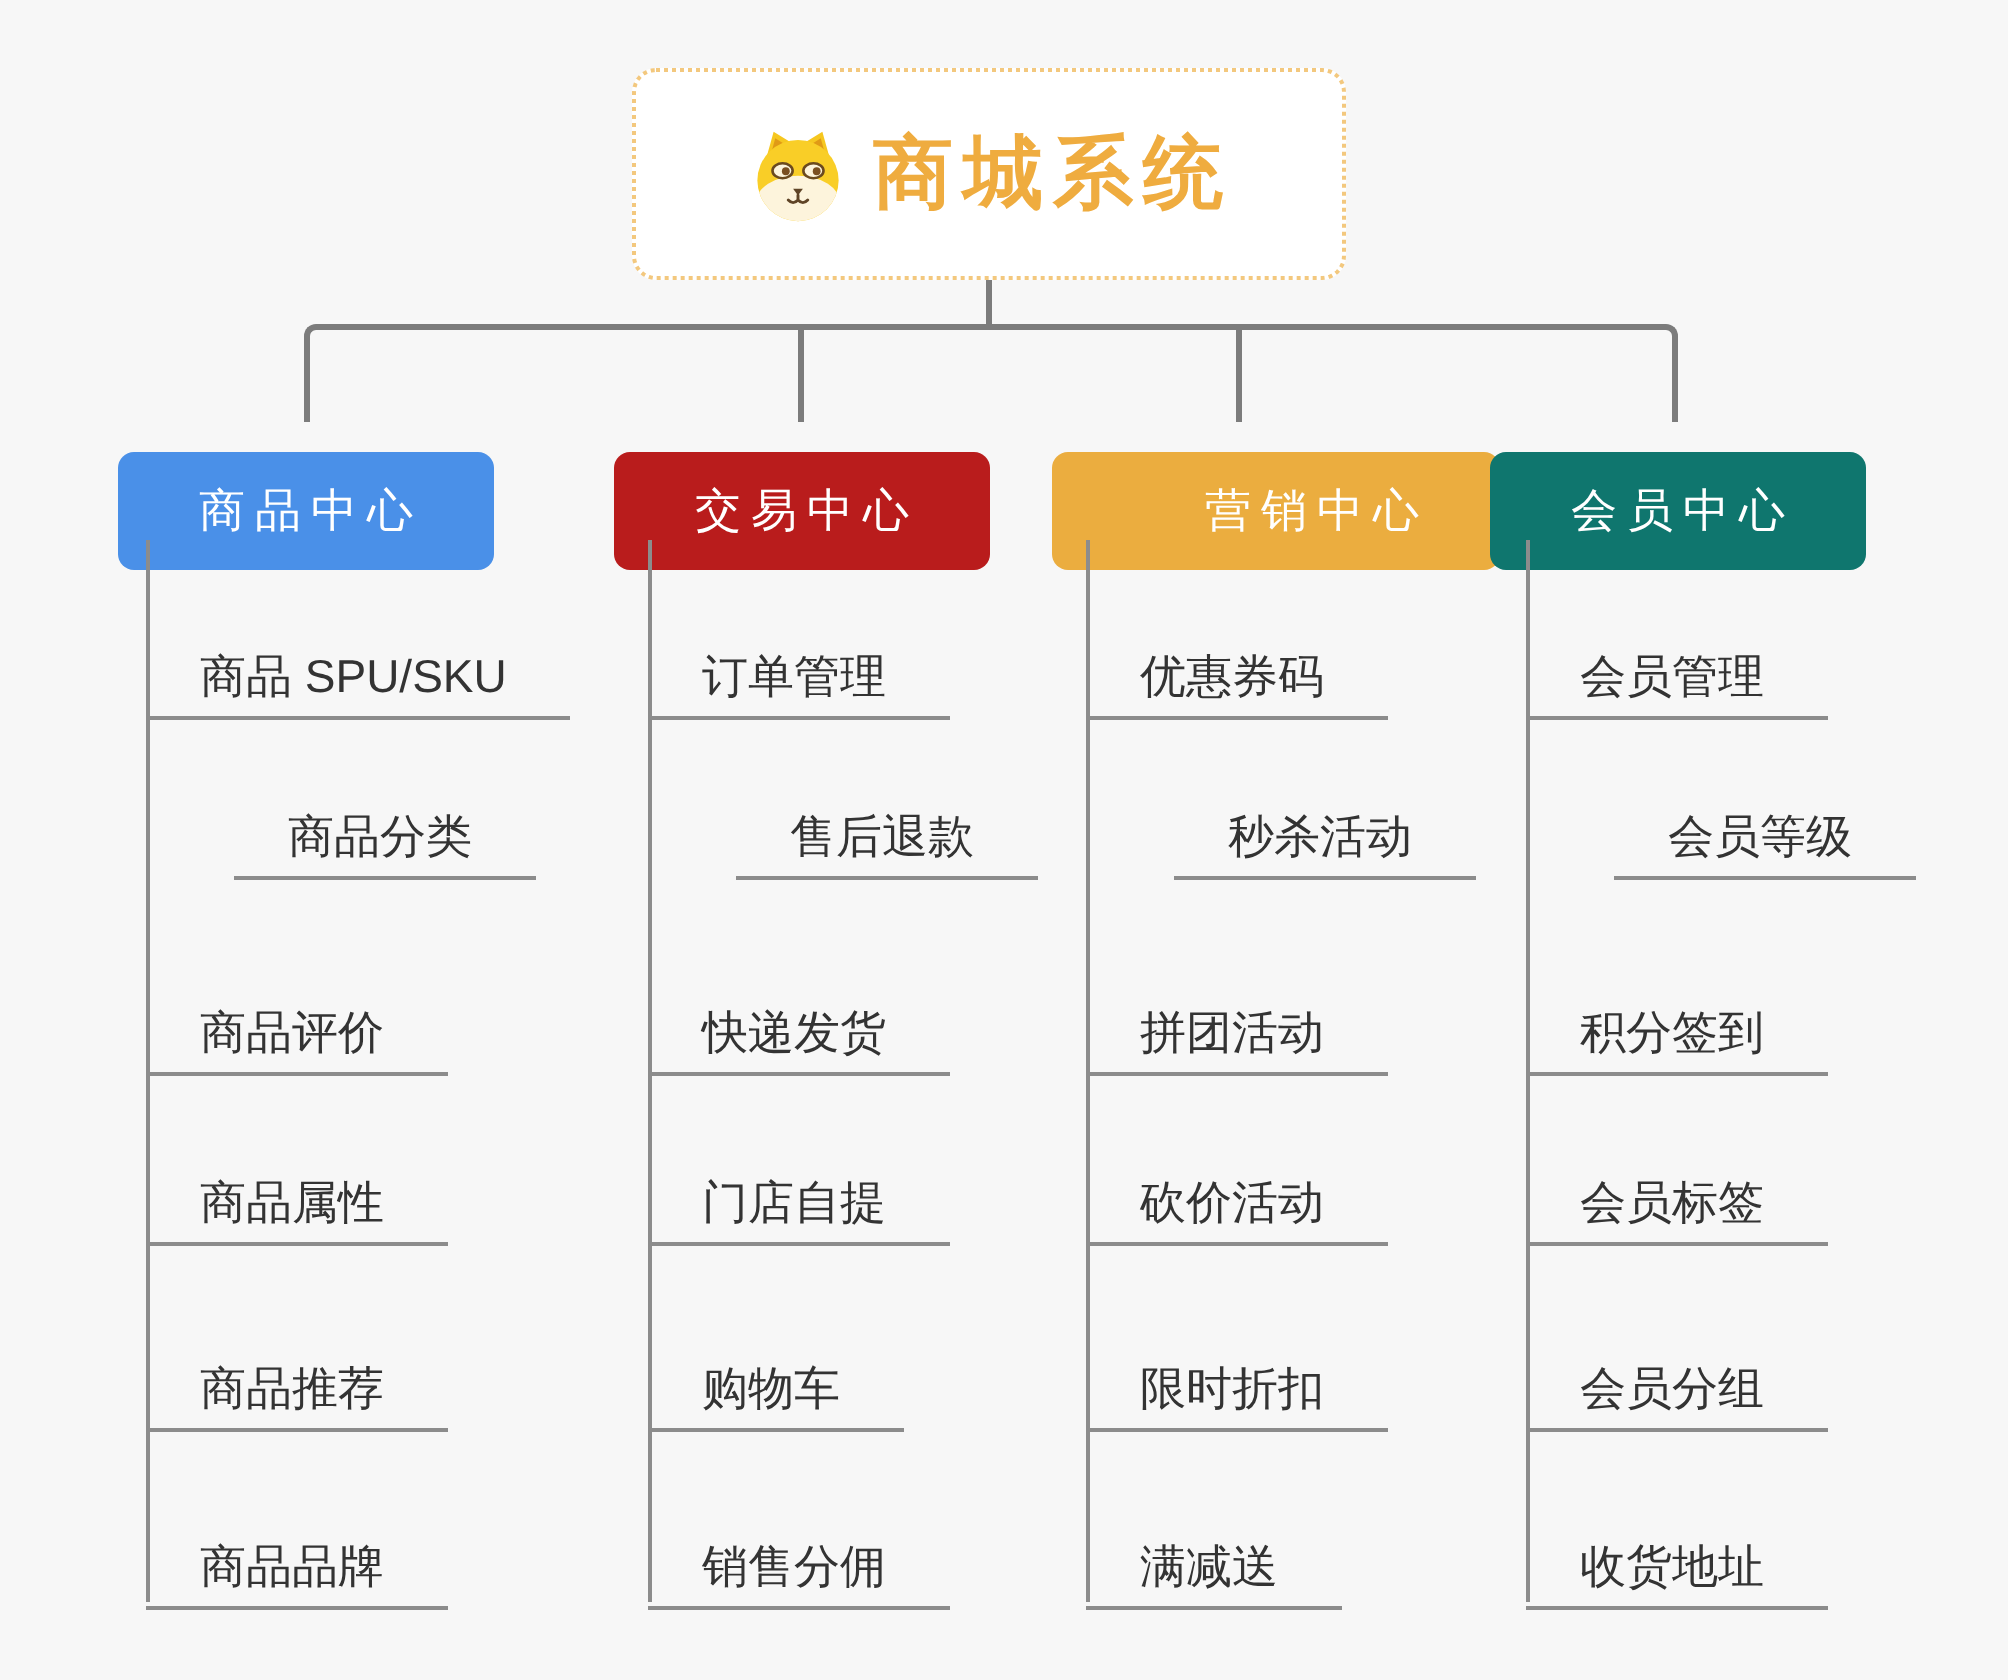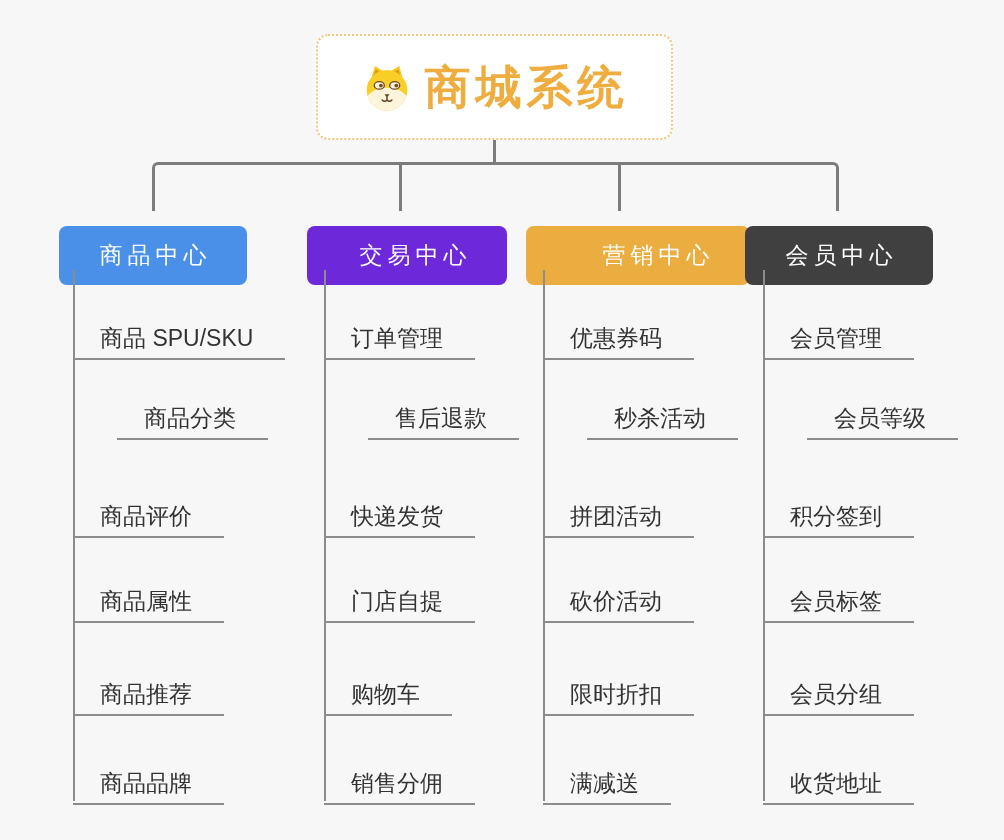--- a/index.html
+++ b/index.html
@@ -12,21 +12,21 @@
   .stage{position:relative;width:1004px;height:840px;background:#f7f7f7;}
 
   
   .root-node{
     position:absolute;left:316px;top:34px;width:357px;height:106px;
     background:#ffffff;border:2px dotted #F3C87E;border-radius:12px;
     box-sizing:border-box;
     display:flex;align-items:center;justify-content:center;gap:12px;
   }
   .root-title{
-    font-size:46px;font-weight:bold;color:#EFAC3F;letter-spacing:5px;
+    font-size:40px;font-weight:bold;color:#EFAC3F;letter-spacing:5px;
     white-space:nowrap;line-height:1;
   }
   .dog{width:52px;height:52px;display:inline-block;flex:0 0 auto;}
   .dog svg{width:52px;height:52px;display:block;}
 
   
   .conn{position:absolute;box-sizing:border-box;}
   .stem{left:493px;top:140px;width:3px;height:25px;background:#7C7C7C;}
   .bus-left{
     left:152px;top:162px;width:342px;height:49px;
@@ -107,23 +107,23 @@
     <span class="root-title">商城系统</span>
   </div>
 
   <div class="conn stem"></div>
   <div class="conn bus-left"></div>
   <div class="conn bus-right"></div>
   <div class="conn drop drop-2"></div>
   <div class="conn drop drop-3"></div>
 
   <div class="node node-0" style="background: rgb(74, 144, 232);">商品中心</div>
-  <div class="node node-1" style="background: #6d28d9; padding-left: 12px;">交易中心</div>
+  <div class="node node-1" style="background: #b91c1c;">交易中心</div>
   <div class="node node-2" style="background: rgb(235, 173, 63);">营销中心</div>
-  <div class="node node-3" style="background: #404040;">会员中心</div>
+  <div class="node node-3" style="background: #0f766e;">会员中心</div>
 
   <div class="col col-0">
     <div class="trunk"></div>
     <div class="leaf">商品 SPU/SKU</div>
     <div class="leaf">商品分类</div>
     <div class="leaf">商品评价</div>
     <div class="leaf">商品属性</div>
     <div class="leaf">商品推荐</div>
     <div class="leaf">商品品牌</div>
   </div>

